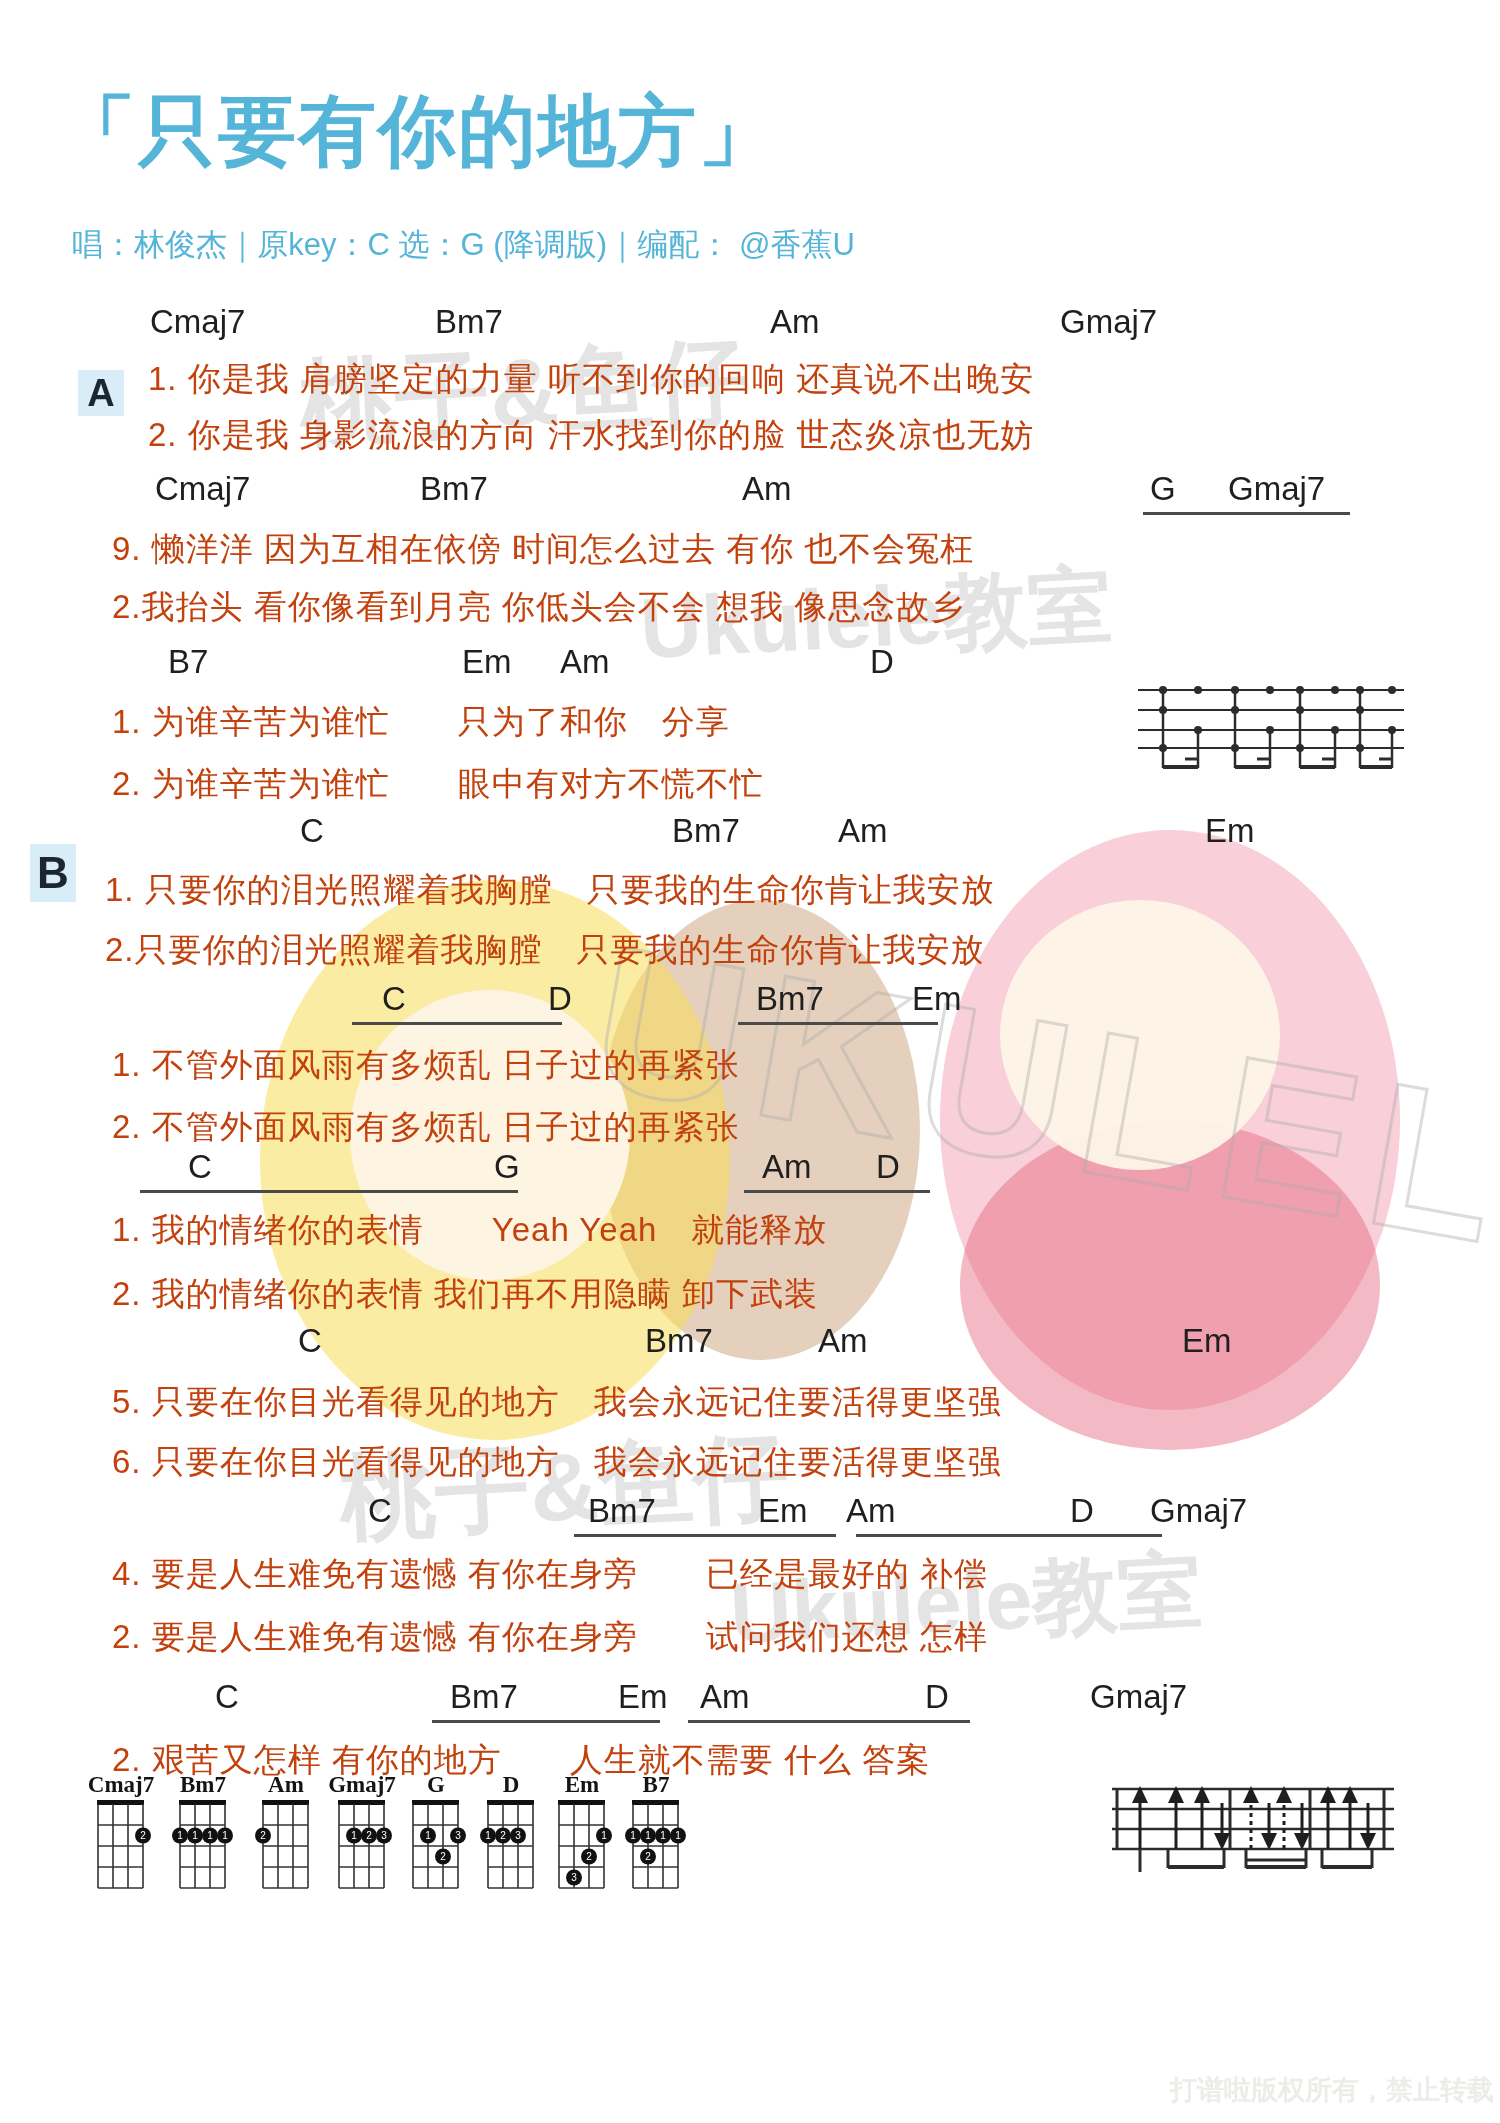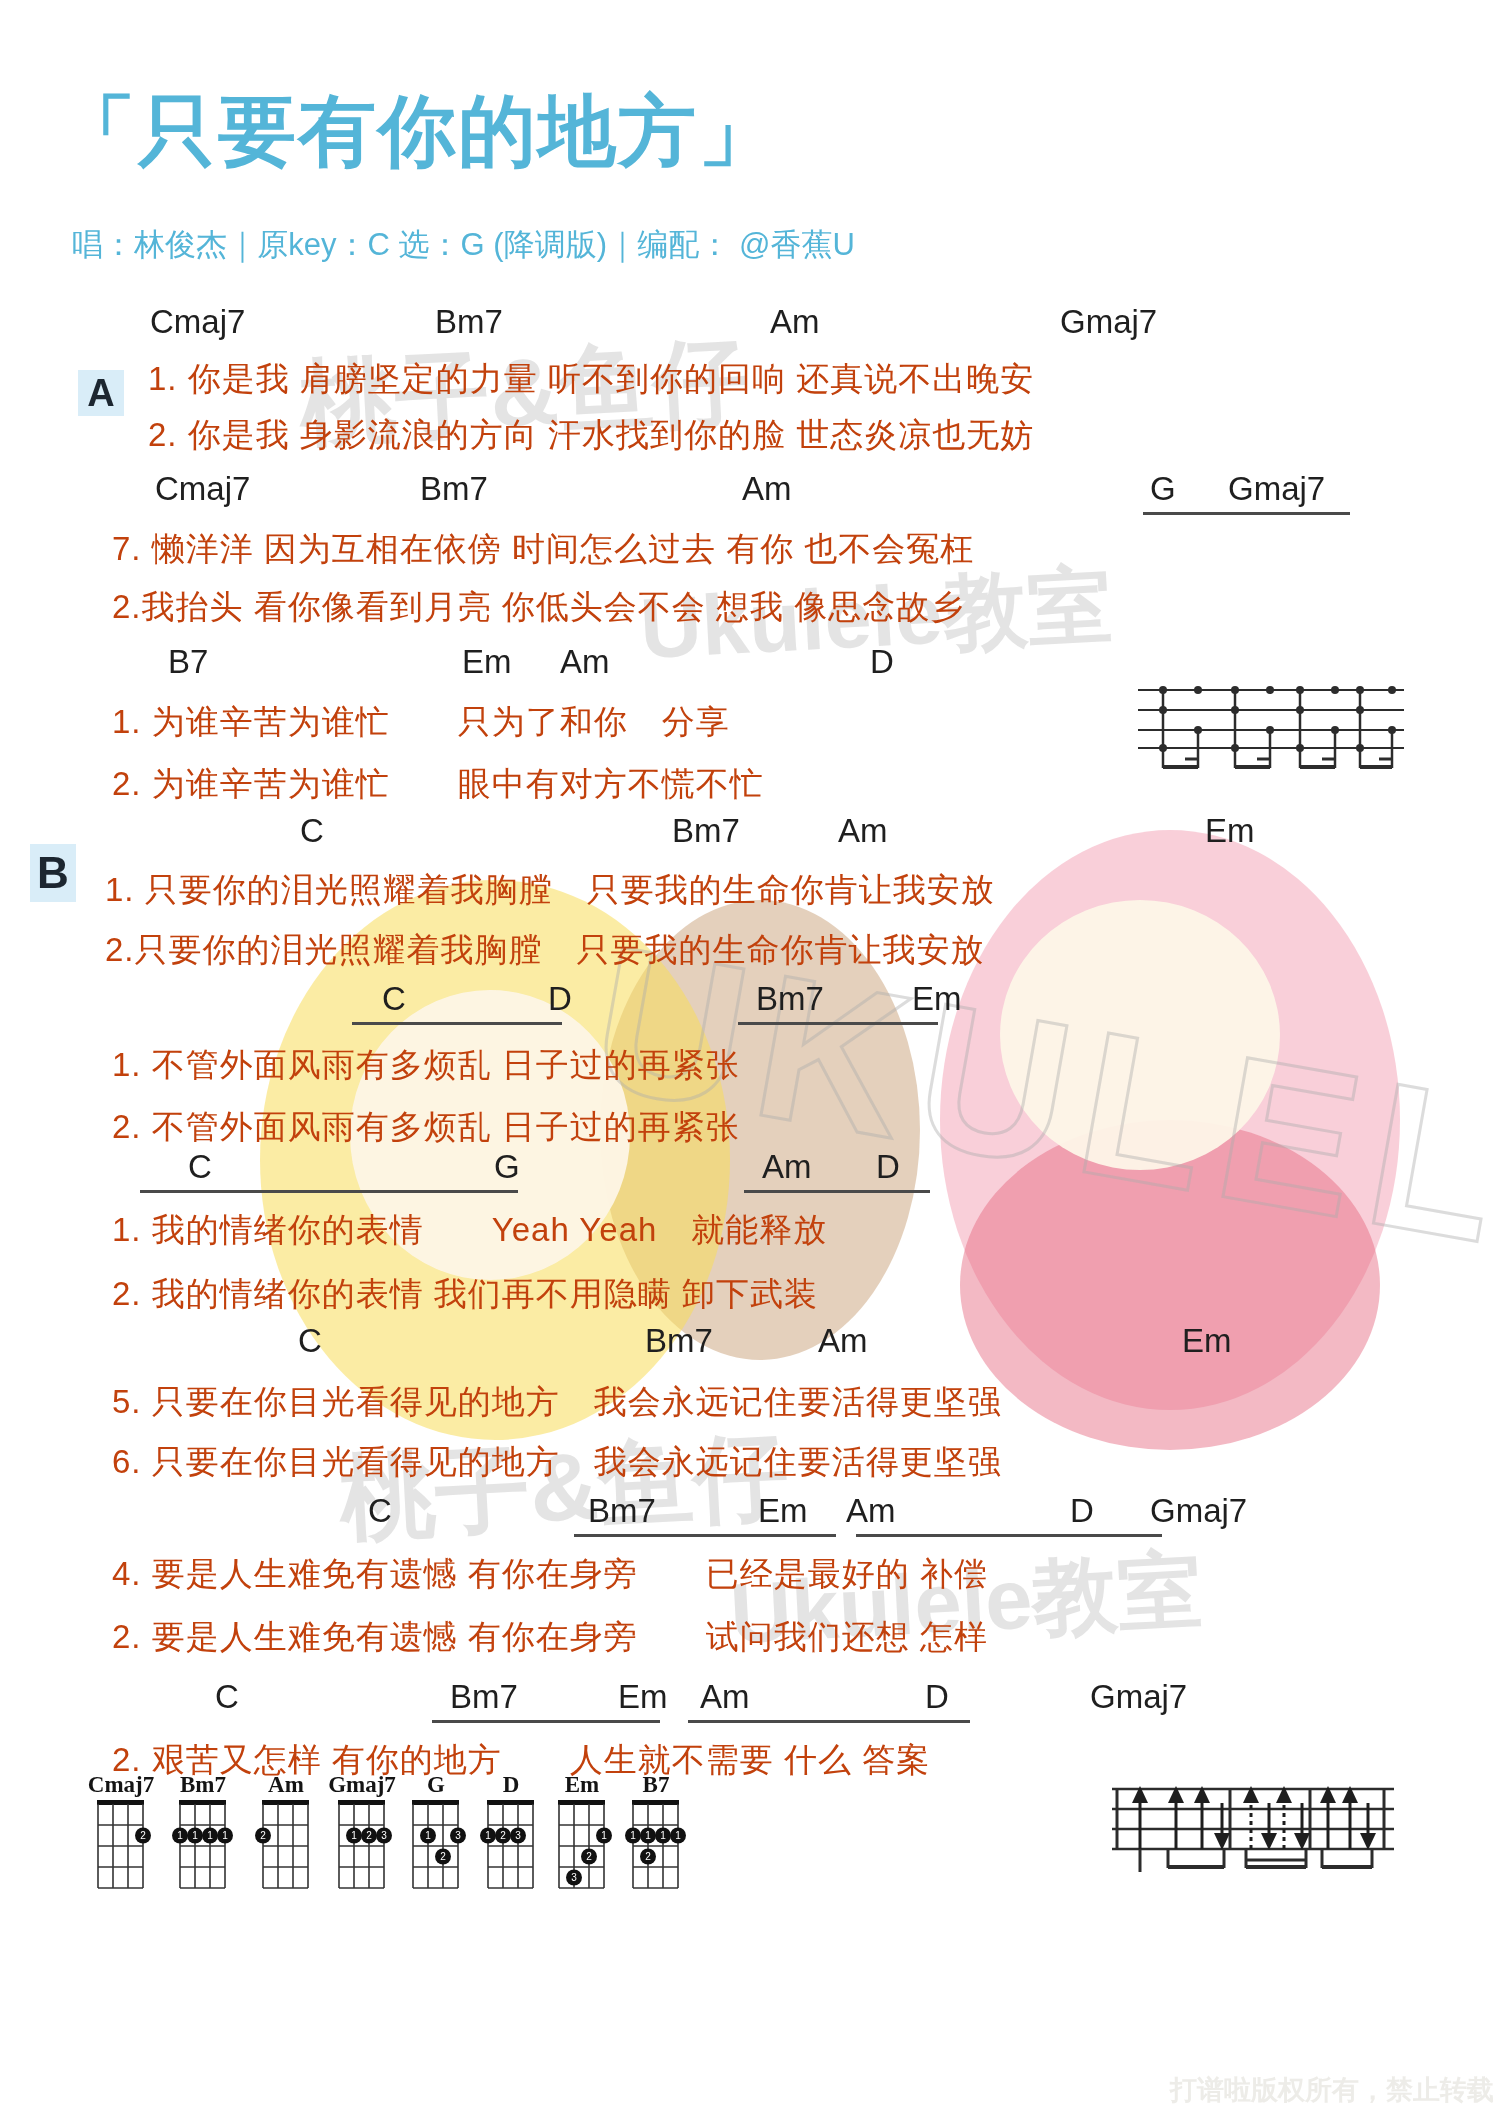--- a/index.html
+++ b/index.html
@@ -63,21 +63,21 @@
         <span class="chord" style="left: 770px; top: 303px;">Am</span>
         <span class="chord" style="left: 1060px; top: 303px;">Gmaj7</span>
         <div class="lyric" style="left: 148px; top: 357px;">1. 你是我 肩膀坚定的力量 听不到你的回响 还真说不出晚安</div>
         <div class="lyric" style="left: 148px; top: 413px;">2. 你是我 身影流浪的方向 汗水找到你的脸 世态炎凉也无妨</div>
         <span class="chord" style="left: 155px; top: 470px;">Cmaj7</span>
         <span class="chord" style="left: 420px; top: 470px;">Bm7</span>
         <span class="chord" style="left: 742px; top: 470px;">Am</span>
         <span class="chord" style="left: 1150px; top: 470px;">G</span>
         <span class="chord" style="left: 1228px; top: 470px;">Gmaj7</span>
         <div class="uline" style="left: 1143px; top: 512px; width: 207px;"></div>
-        <div class="lyric" style="left: 112px; top: 527px;">7. 懒洋洋 因为互相在依傍 时间怎么过去 有你 也不会冤枉</div>
+        <div class="lyric" style="left: 112px; top: 527px;">9. 懒洋洋 因为互相在依傍 时间怎么过去 有你 也不会冤枉</div>
         <div class="lyric" style="left: 112px; top: 585px;">2.我抬头 看你像看到月亮 你低头会不会 想我 像思念故乡</div>
         <span class="chord" style="left: 168px; top: 643px;">B7</span>
         <span class="chord" style="left: 462px; top: 643px;">Em</span>
         <span class="chord" style="left: 560px; top: 643px;">Am</span>
         <span class="chord" style="left: 870px; top: 643px;">D</span>
         <div class="lyric" style="left: 112px; top: 700px;">1. 为谁辛苦为谁忙　　只为了和你　分享</div>
         <div class="lyric" style="left: 112px; top: 762px;">2. 为谁辛苦为谁忙　　眼中有对方不慌不忙</div>
         <span class="chord" style="left: 300px; top: 812px;">C</span>
         <span class="chord" style="left: 672px; top: 812px;">Bm7</span>
         <span class="chord" style="left: 838px; top: 812px;">Am</span>

